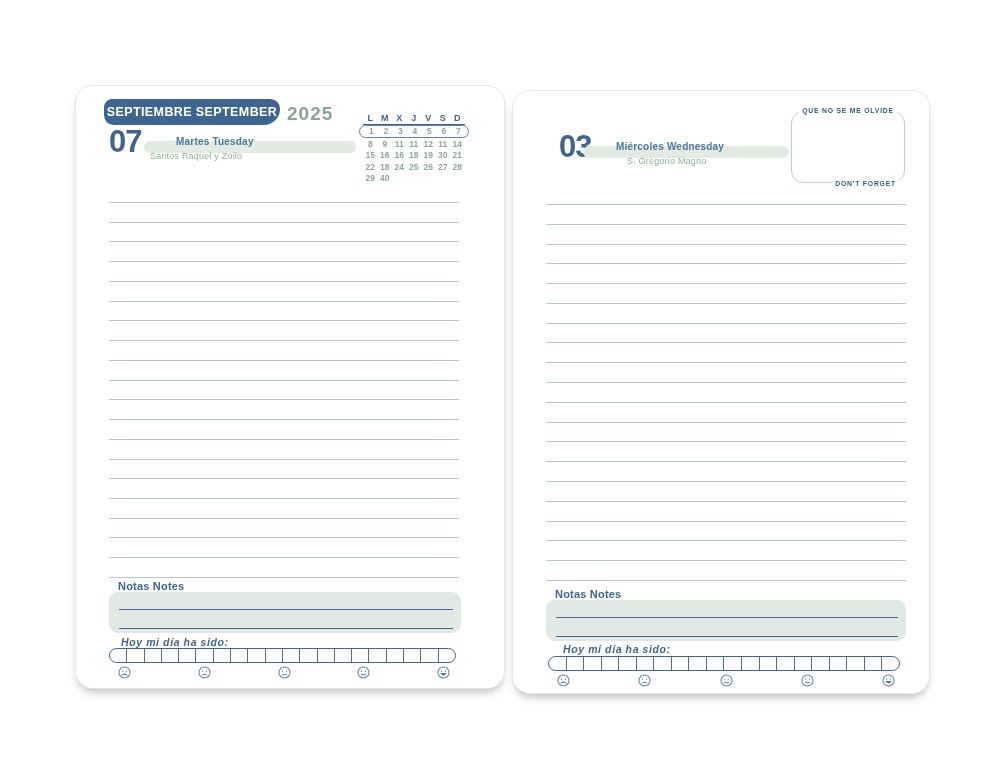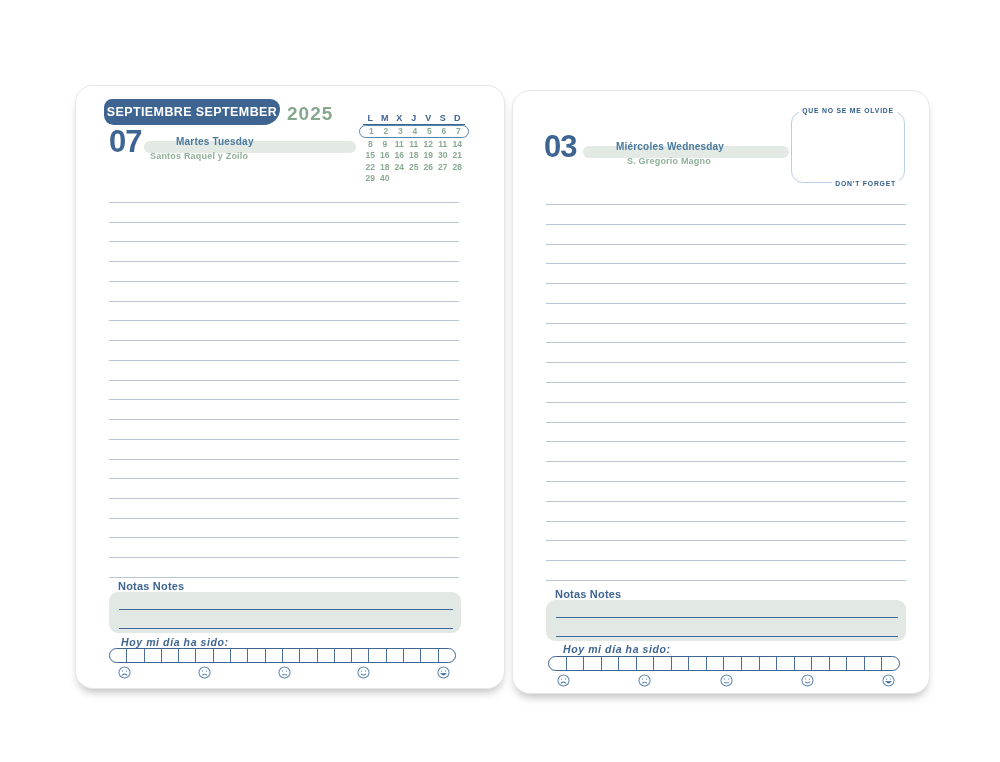--- a/index.html
+++ b/index.html
@@ -26,31 +26,31 @@
   .year-label {
     position:absolute; left:211px; top:17px;
     color:#86a88f; font-size:19px; font-weight:bold; letter-spacing:1px;
   }
 
   
   .day-number {
     position:absolute; left:33px; top:38px;
     color:#3e6492; font-size:31px; font-weight:bold; letter-spacing:-1px;
   }
-  .day-number.right { left:31px; }
+  .day-number.right { left:46px; }
   .title-hl { position:absolute; height:12px; background:#e3e9e3; border-radius:6px; }
   .hl-left  { left:68px; top:55px; width:212px; }
   .hl-right { left:70px; top:55px; width:206px; }
   .day-title {
     position:absolute; color:#4a7aa0; font-size:10px; font-weight:bold; letter-spacing:.2px; white-space:nowrap;padding-left:27px;
   }
   .dt-left  { left:73px; top:50px; }
   .dt-right { left:76px; top:50px; }
   .day-subtitle {
-    position:absolute; color:#8fb199; font-size:9px; font-weight:bold; letter-spacing:.2px; white-space:nowrap;
+    position:absolute; color:#8fb199; font-size:9px; font-weight:normal; letter-spacing:.2px; white-space:nowrap;
   }
   .ds-left  { left:74px; top:65px; }
   .ds-right { left:80px; top:65px;margin-left:34px; }
 
   
   .mini-cal { position:absolute; left:287px; top:26px; width:102px; }
   .cal-row { display:flex; height:11.5px; align-items:center; }
   .cal-row span {
     flex:0 0 14.5px; text-align:center;
     font-size:8.5px; font-weight:bold; color:#8aab93; line-height:1;

